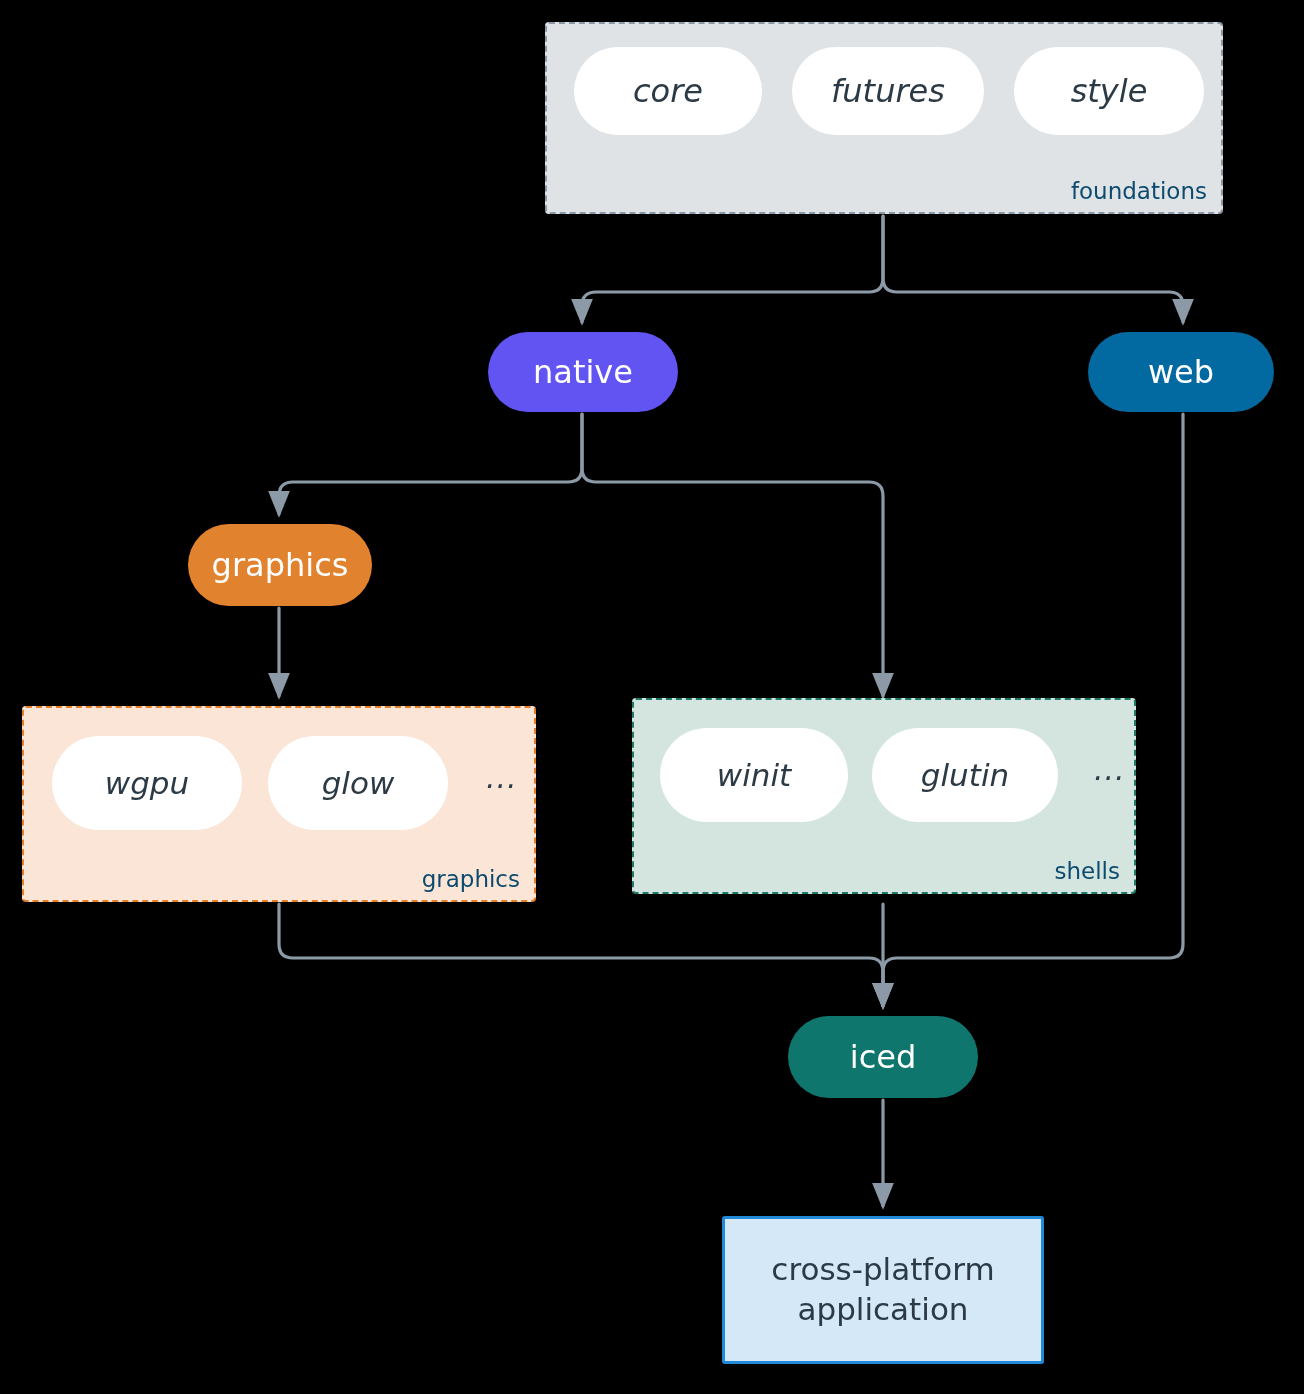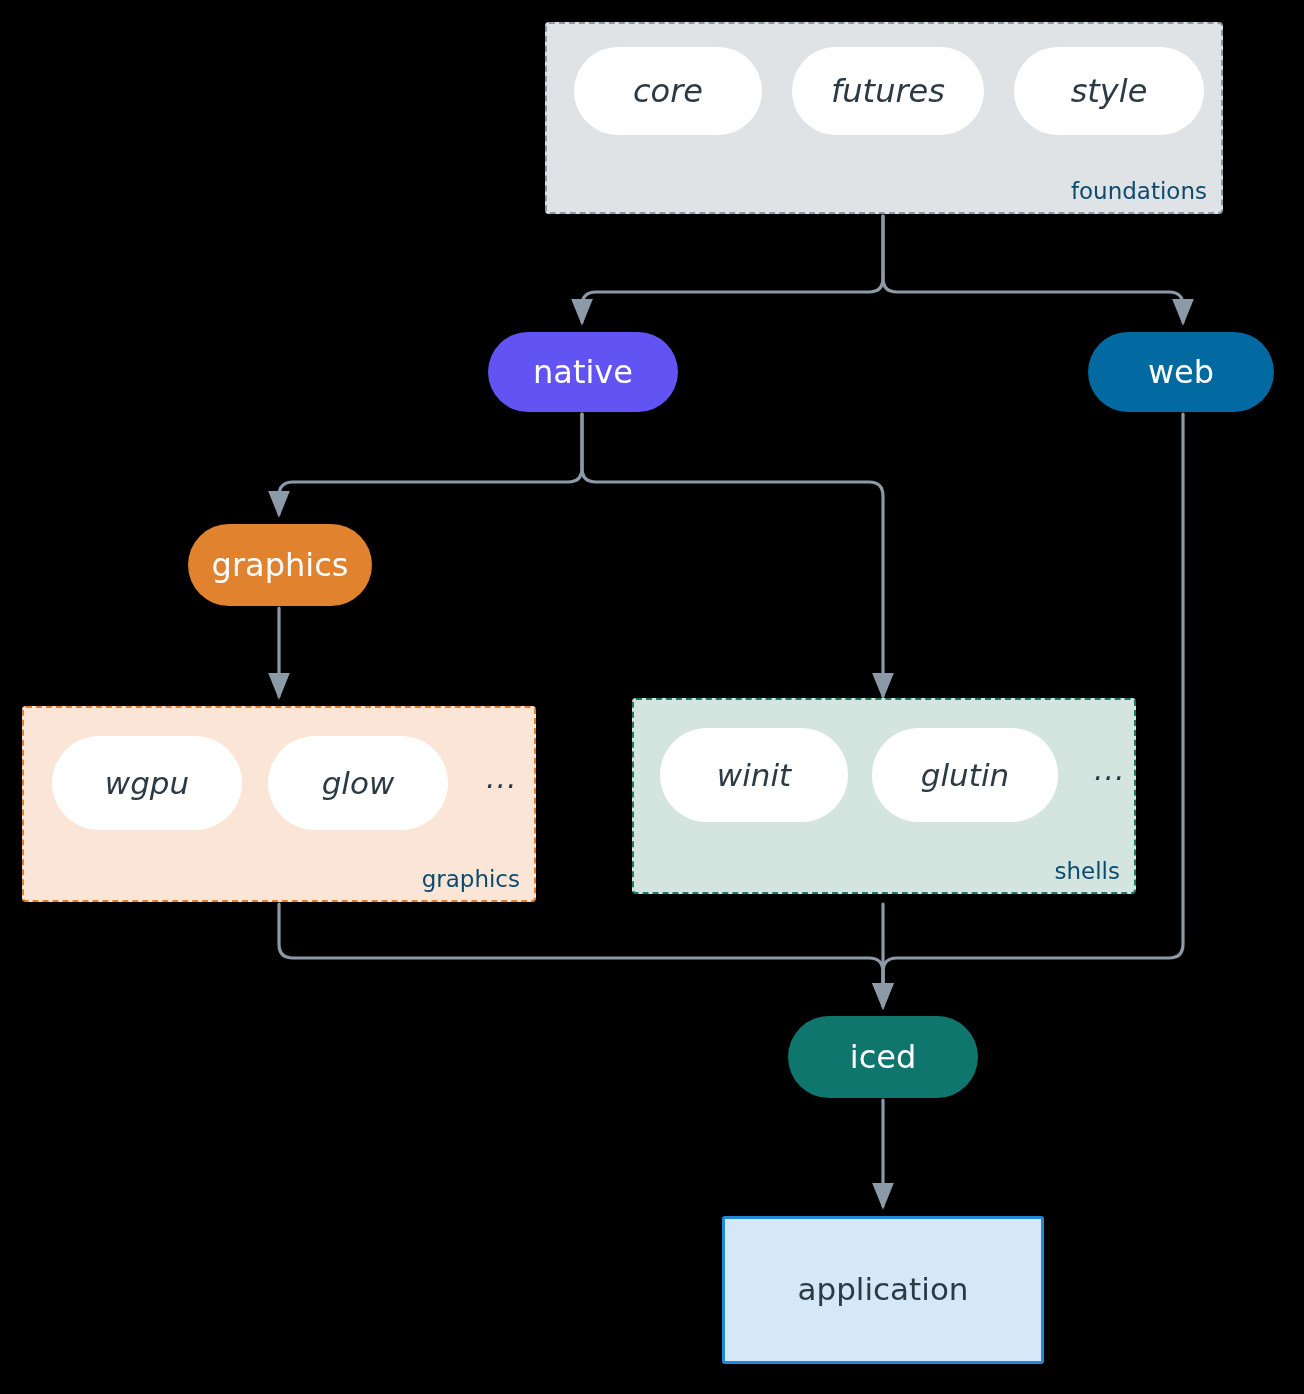--- a/index.html
+++ b/index.html
@@ -203,16 +203,17 @@
 
   <div class="node pill-node" id="node-native">native</div>
 
   <div class="node pill-node" id="node-web">web</div>
 
   <div class="node pill-node" id="node-graphics">graphics</div>
 
   <div class="node pill-node" id="node-iced">iced</div>
 
   <div class="node rect-node" id="node-app">
+    <span>cross-platform</span>
     <span>application</span>
   </div>
 
 </div>
 
 </body></html>

